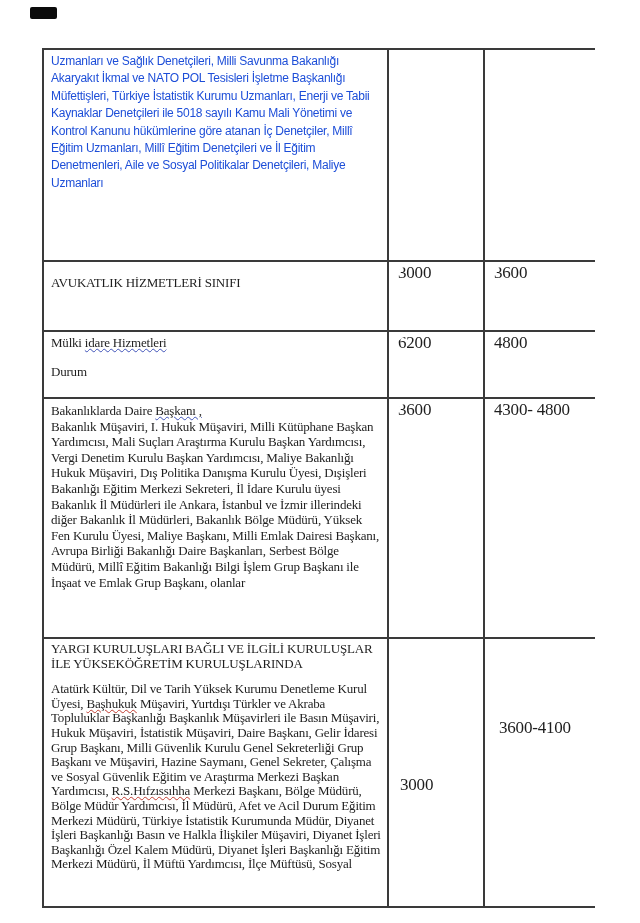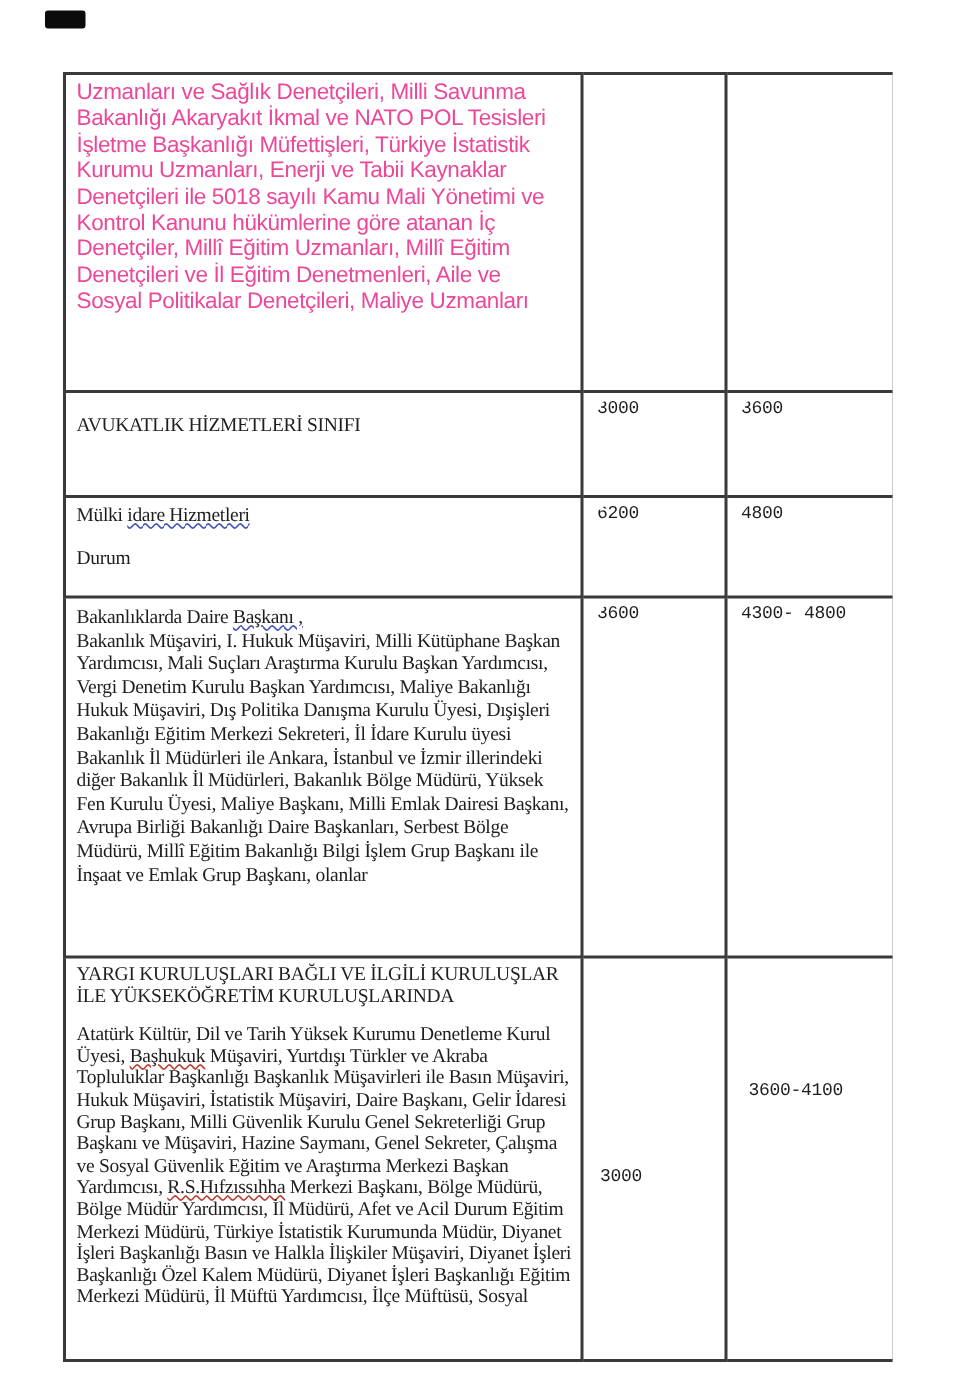--- a/index.html
+++ b/index.html
@@ -40,39 +40,39 @@
   tr.r1 { height: 212px; }
   tr.r2 { height: 70px; }
   tr.r3 { height: 67px; }
   tr.r4 { height: 240px; }
   tr.r5 { height: 17px; }
 
   p { margin: 0; }
 
   .sans {
     font-family: "Liberation Sans", sans-serif;
-    font-size: 15px; line-height: 17.4px;
+    font-size: 12px; line-height: 17.4px;
     letter-spacing: -0.25px;
-    color: #ec4899;
+    color: #1d4ed8;
   }
   .serif {
     font-family: "Liberation Serif", serif;
     font-size: 13px; line-height: 15.6px;
     letter-spacing: -0.2px;
   }
   .tight { line-height: 14.6px; }
 
   .pad-desc { padding: 3px 6px 2px 7px; }
   .r2 .pad-desc { padding-top: 13px; }
   .r4 .pad-desc { padding-top: 4px; }
   .r5 .pad-desc { padding-top: 0px; line-height: 14px; }
 
   .val {
-    font-family: Liberation Mono, monospace;
-    font-size: 12px; line-height: 15px;
+    font-family: Liberation Serif, serif;
+    font-size: 17px; line-height: 15px;
     letter-spacing: -0.2px;
     border-radius: 30px;
   }
   .val .vpad { padding: 3px 4px 0 9px; }
   .r5 .vpad { padding-top: 0; line-height: 14px; }
   .r6 .vpad-mid { padding: 138px 4px 0 11px; }
   .r6 .vpad-right { padding: 81px 4px 0 14px; }
 
   .vali-line { margin-top: 13px; }
 

